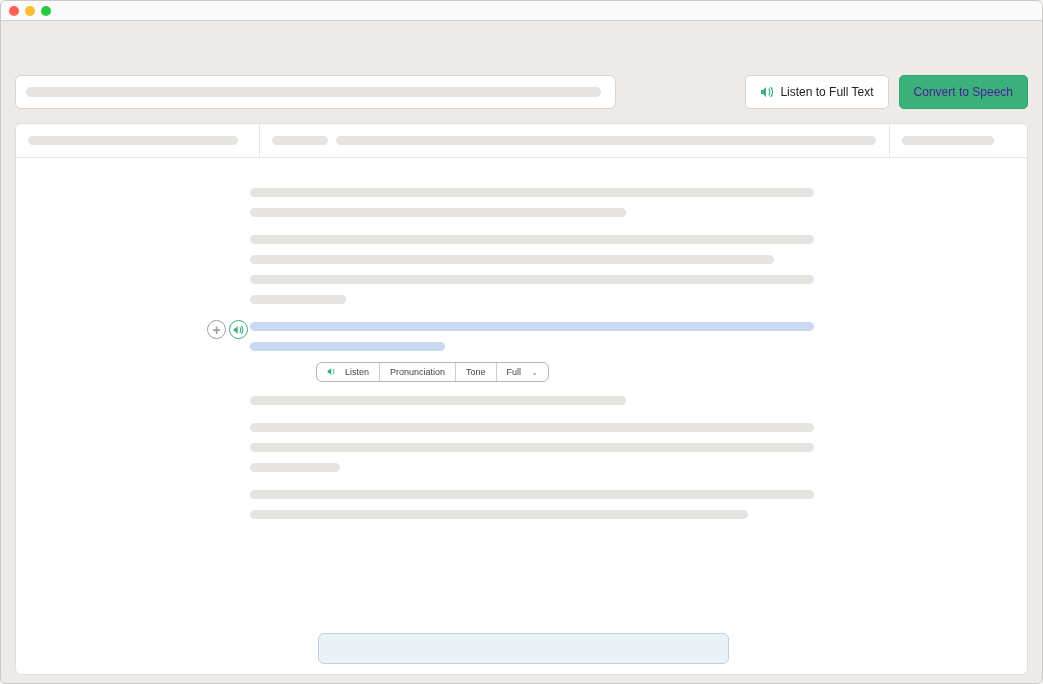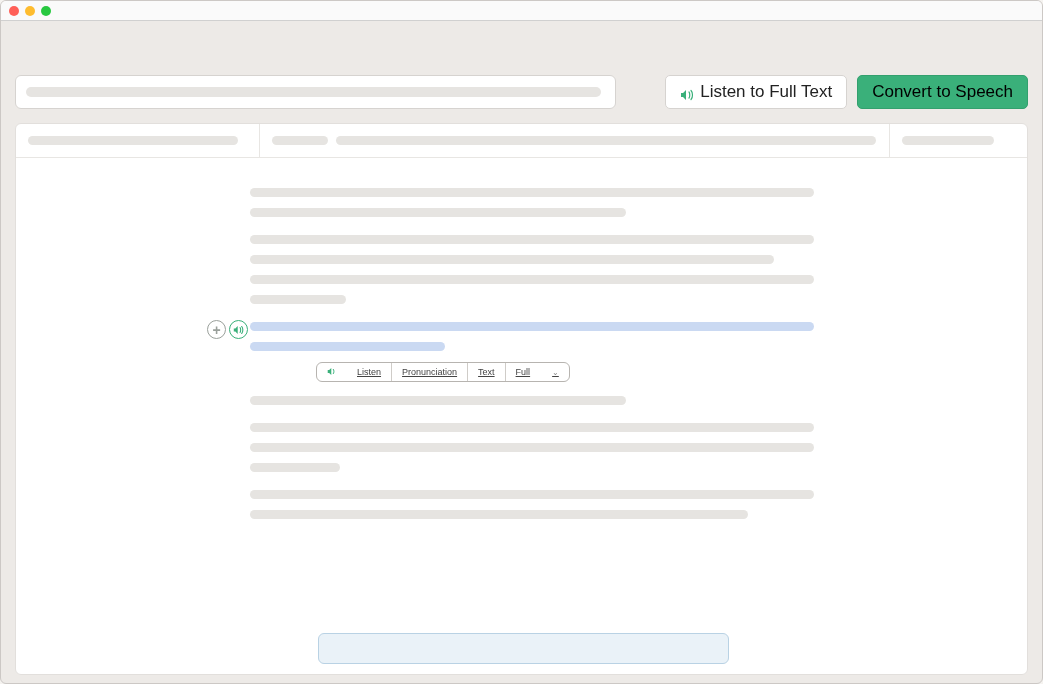--- a/index.html
+++ b/index.html
@@ -36,31 +36,31 @@
   display: flex; align-items: center;
   padding: 0 10px;
 }
 .search-placeholder-bar {
   height: 10px; width: 575px; background: #e6e4e1; border-radius: 6px;
 }
 .right-buttons { display: flex; gap: 10px; }
 .btn {
   height: 34px; border-radius: 5px;
   display: flex; align-items: center; justify-content: center;
-  font-size: 17px;
+  font-size: 12px;
   padding: 0 14px;
   cursor: pointer;
   white-space: nowrap;
 }
 .btn-listen {
   background: #fff; border: 1px solid #d6d3d0; color: #222;
   gap: 6px;
 }
 .btn-convert {
-  background: #3ab07a; border: 1px solid #33a06e; color: #000000;
+  background: #3ab07a; border: 1px solid #33a06e; color: #4c1d95;
   font-weight: 500;
 }
 .speaker-icon-sm { width: 14px; height: 12px; display: inline-block; }
 .content-panel {
   margin: 0 14px 14px 14px;
   background: #fff;
   border: 1px solid #e2dfdc;
   border-radius: 6px;
   height: 552px;
   position: relative;
@@ -116,22 +116,21 @@
   height: 20px;
   align-items: stretch;
   overflow: hidden;
 }
 .mini-toolbar .seg {
   display: flex; align-items: center; justify-content: center;
   font-size: 9px; color: #444;
   padding: 0 10px;
   border-right: 1px solid #cfccc8;
   cursor: pointer;
-  gap: 20px;
-  text-decoration: underline;
+  gap: 8px;
 }
 .mini-toolbar .seg:last-child { border-right: none; }
 .chevron { font-size: 8px; color: #888; margin-left: 2px; }
 .bottom-input {
   position: absolute;
   left: 302px; bottom: 10px;
   width: 411px; height: 31px;
   background: #eaf2f8;
   border: 1px solid #b9d2e4;
   border-radius: 6px;
@@ -219,21 +218,21 @@
                   <path d="M1 4h2l3-3v10l-3-3H1z" fill="#3ab07a"></path>
                   <path d="M9 3c1 1 1 5 0 6" stroke="#3ab07a" stroke-width="1.4" fill="none" stroke-linecap="round"></path>
                 </svg>
             </span>
             <span>Listen</span>
           </div>
           <div class="seg">
             <span>Pronunciation</span>
           </div>
           <div class="seg">
-            <span>Text</span>
+            <span>Tone</span>
           </div>
           <div class="seg">
             <span>Full</span>
             <span class="chevron">⌄</span>
           </div>
         </div>
       </div>
 
       <div style="height:34px;"></div>
       <div class="para">

